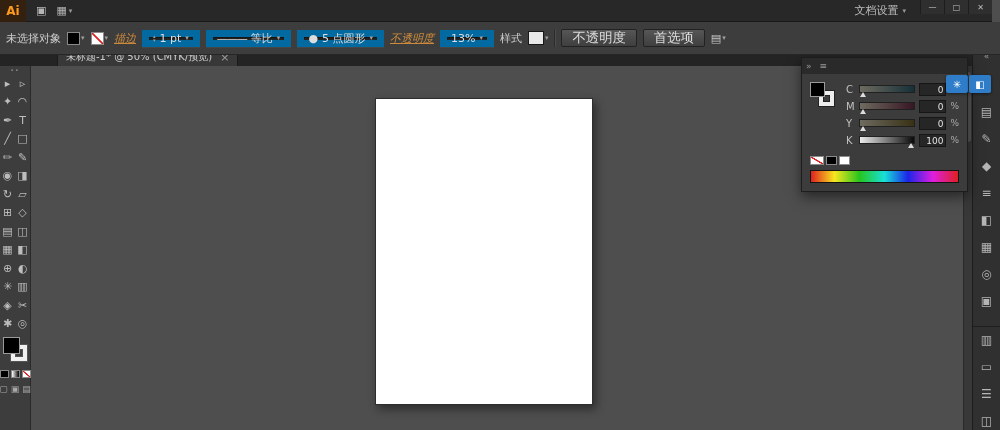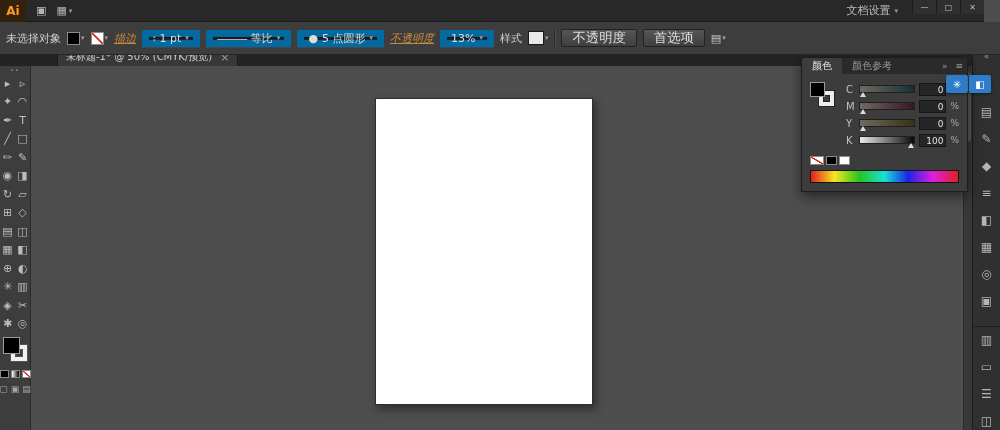--- a/index.html
+++ b/index.html
@@ -1,20 +1,20 @@
 <!DOCTYPE html>
 <html><head>
 <meta charset="utf-8">
 <style>
   * { box-sizing:border-box; margin:0; padding:0; }
   html,body { width:1000px; height:430px; overflow:hidden; }
   body { position:relative; background:#4e4e4e; font-family:"DejaVu Sans","Liberation Sans",sans-serif; font-size:11px; color:#c8c8c8; }
 
   
-  .menubar { position:absolute; left:0; top:0; right:16px; height:22px; background:#282828; border-bottom:1px solid #1a1a1a; display:flex; align-items:center; z-index:40; }
+  .menubar { position:absolute; left:0; top:0; right:8px; height:22px; background:#282828; border-bottom:1px solid #1a1a1a; display:flex; align-items:center; z-index:40; }
   .logo { width:26px; height:22px; background:#33200f; color:#ff9a1e; font-weight:bold; font-size:12px; display:flex; align-items:center; justify-content:center; }
   .menus { display:flex; align-items:center; margin-left:6px; }
   .menu-item { padding:0 7px; line-height:22px; color:#cfcfcf; cursor:default; }
   .mb-icon { margin-left:10px; color:#b5b5b5; font-size:11px; display:flex; align-items:center; gap:2px; }
   .mb-icon .caret { font-size:7px; color:#9a9a9a; }
   .spacer { flex:1; }
   .workspace { color:#bdbdbd; display:flex; align-items:center; gap:4px; margin-right:14px; }
   .workspace .caret { font-size:7px; color:#9a9a9a; }
   .win-controls { display:flex; align-self:flex-start; }
   .win-btn { width:24px; height:14px; display:flex; align-items:center; justify-content:center; font-size:8px; color:#bdbdbd; background:#2f2f2f; border-left:1px solid #1d1d1d; cursor:default; }
@@ -232,25 +232,20 @@
   <div class="modes">
 
   <span class="mode">▢</span>
       <span class="mode">▣</span>
       <span class="mode">▤</span>
     </div>
 </div>
 
 <div class="color-panel">
   <div class="panel-header">
-    <div class="tabs">
-
-    <span class="ptab">颜色</span>
-        <span class="ptab">颜色参考</span>
-      </div>
     <span class="ph-ic">»</span>
     <span class="ph-ic">≡</span>
   </div>
   <div class="panel-body">
     <div class="row1">
       <div class="mini-fs">
         <span class="pfs-stroke"></span>
         <span class="pfs-fill"></span>
       </div>
       <div class="sliders">

